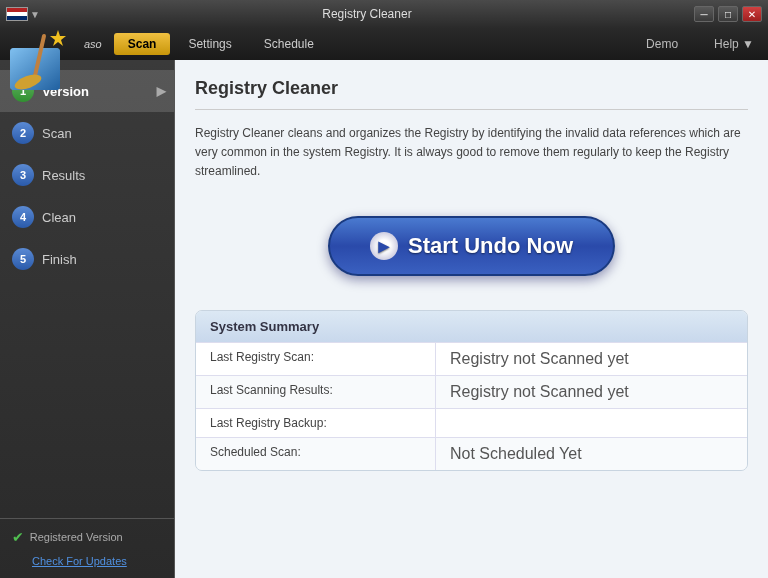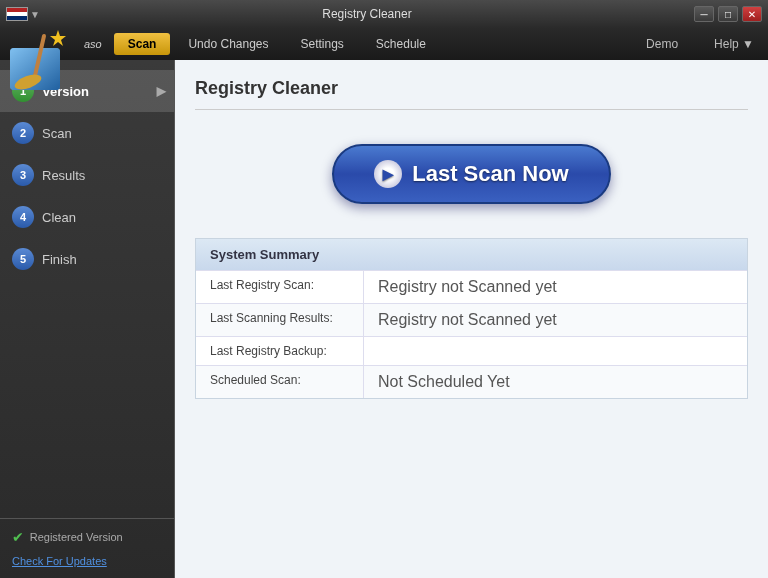--- a/index.html
+++ b/index.html
@@ -99,20 +99,21 @@
     .registered-badge {
       display: flex; align-items: center; gap: 6px;
       color: #aaa; font-size: 11px; margin-bottom: 8px;
     }
     .green-check { color: #50c050; font-size: 14px; }
     .check-updates-link {
       color: #5090e0;
       font-size: 11px;
       cursor: pointer;
       text-decoration: underline;
+      margin-left: 20px;
     }
 
     
     #content {
       flex: 1;
       background: #f0f4f8;
       padding: 18px 20px;
       overflow-y: auto;
       display: flex;
       flex-direction: column;
@@ -155,38 +156,38 @@
       background: radial-gradient(circle, #fff 30%, #aac 100%);
       display: flex; align-items: center; justify-content: center;
       color: #2a4aaa;
       font-size: 14px;
       flex-shrink: 0;
     }
 
     
     .system-summary {
       border: 1px solid #c8d4e0;
-      border-radius: 0;
+      border-radius: 7px;
       overflow: hidden;
     }
     .summary-header {
       background: linear-gradient(to bottom, #dce8f4, #c8d8ec);
       padding: 8px 14px;
       font-size: 13px;
       font-weight: bold;
       color: #334;
     }
     .summary-row {
       display: flex;
       border-top: 1px solid #dde;
       background: #fff;
     }
     .summary-row:nth-child(odd) { background: #f8fafc; }
     .summary-label {
-      width: 168px;
+      width: 240px;
       padding: 7px 14px;
       color: #444;
       font-size: 12px;
       border-right: 1px solid #dde;
     }
     .summary-value {
       flex: 1;
       padding: 7px 14px;
       color: #555;
       font-size: 16px;
@@ -235,21 +236,20 @@
       <ellipse cx="22" cy="54" rx="14" ry="6" fill="#d0a030" transform="rotate(-20 22 54)"></ellipse>
 
       <polygon points="52,2 54,8 60,8 55,12 57,18 52,14 47,18 49,12 44,8 50,8" fill="#f0c020"></polygon>
     </svg>
   </div>
 </div>
 
 <div id="menu-bar" style="padding-left: 84px;">
   <span class="menu-logo">aso</span>
   <div class="menu-tab active">Scan</div>
-  <div class="menu-tab">Undo Changes</div>
   <div class="menu-tab">Settings</div>
   <div class="menu-tab">Schedule</div>
   <div class="menu-right">
     <div class="menu-tab">Demo</div>
     <div class="menu-tab">Help ▼</div>
   </div>
 </div>
 
 <div id="main">
 
@@ -280,25 +280,26 @@
       <div class="registered-badge">
         <span class="green-check">✔</span>
         <span>Registered Version</span>
       </div>
       <span class="check-updates-link">Check For Updates</span>
     </div>
   </div>
 
   <div id="content">
     <div class="content-title">Registry Cleaner</div>
+    <div class="content-description">Registry Cleaner cleans and organizes the Registry by identifying the invalid data references which are very common in the system Registry. It is always good to remove them regularly to keep the Registry streamlined.</div>
 
     <div class="scan-btn-area">
       <button class="start-scan-btn">
         <div class="play-icon">▶</div>
-        <span>Last Scan Now</span>
+        <span>Start Undo Now</span>
       </button>
     </div>
 
     <div class="system-summary">
       <div class="summary-header">System Summary</div>
       <div class="summary-row">
         <div class="summary-label">Last Registry Scan:</div>
         <div class="summary-value">Registry not Scanned yet</div>
       </div>
       <div class="summary-row">

